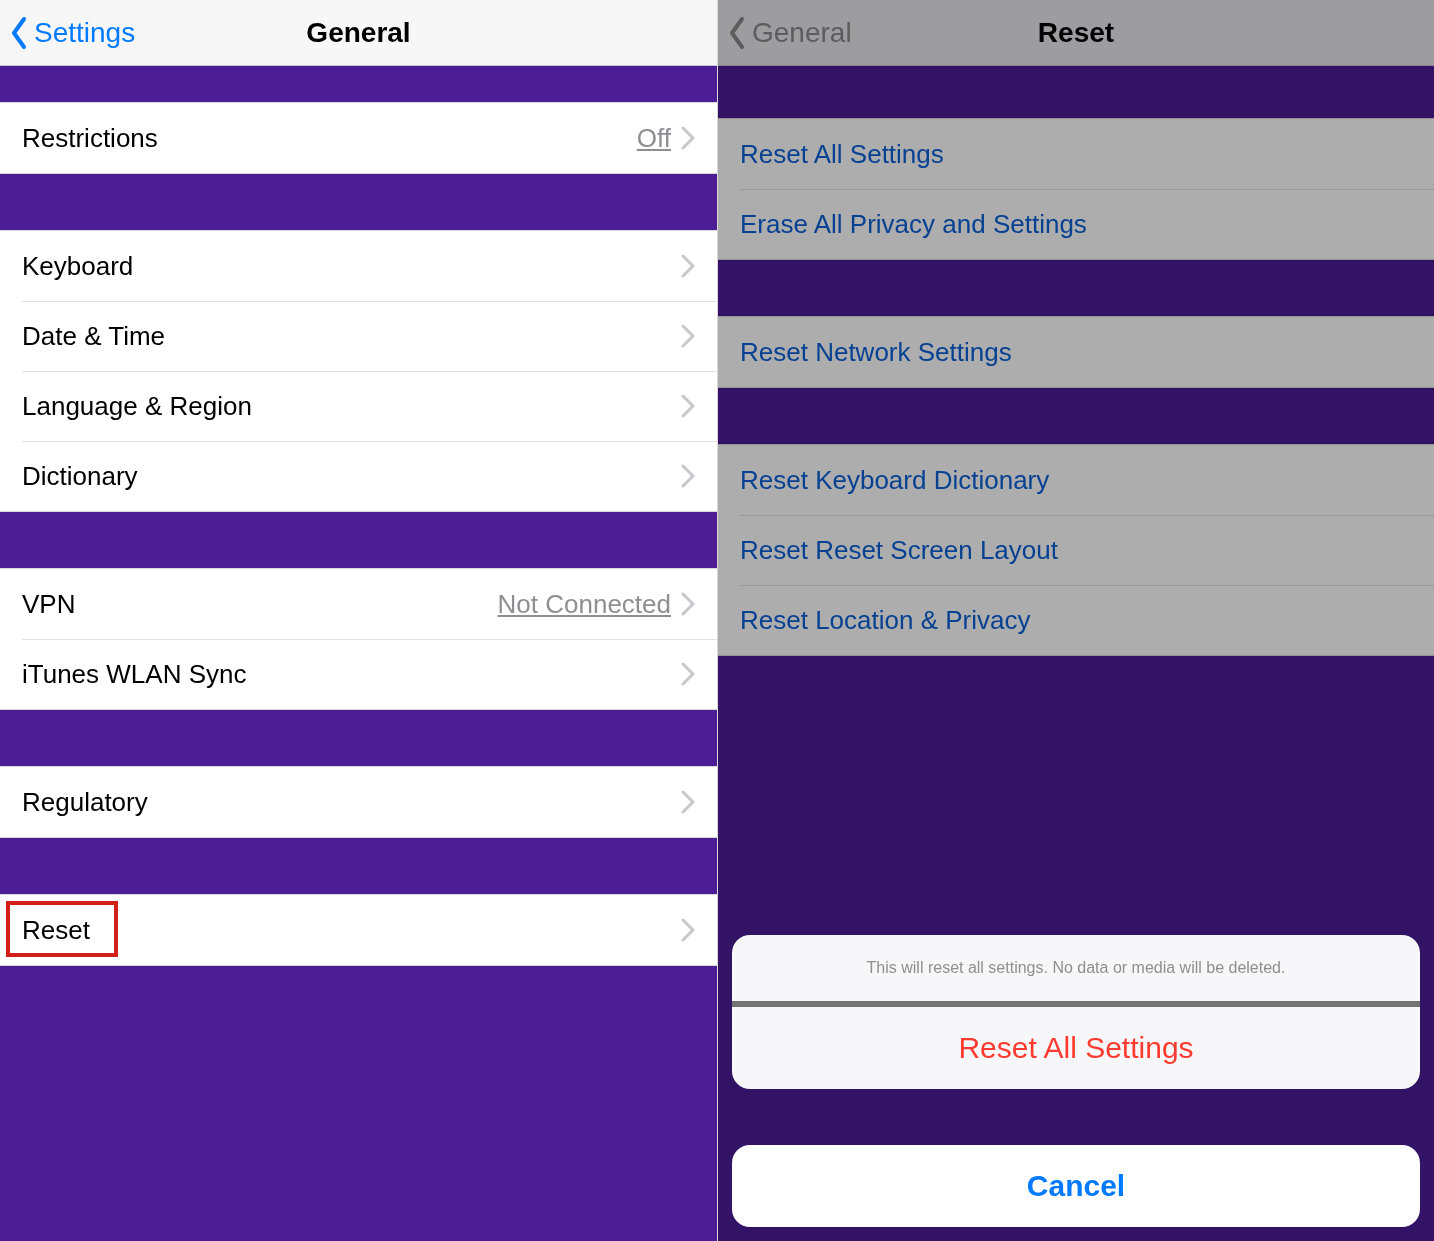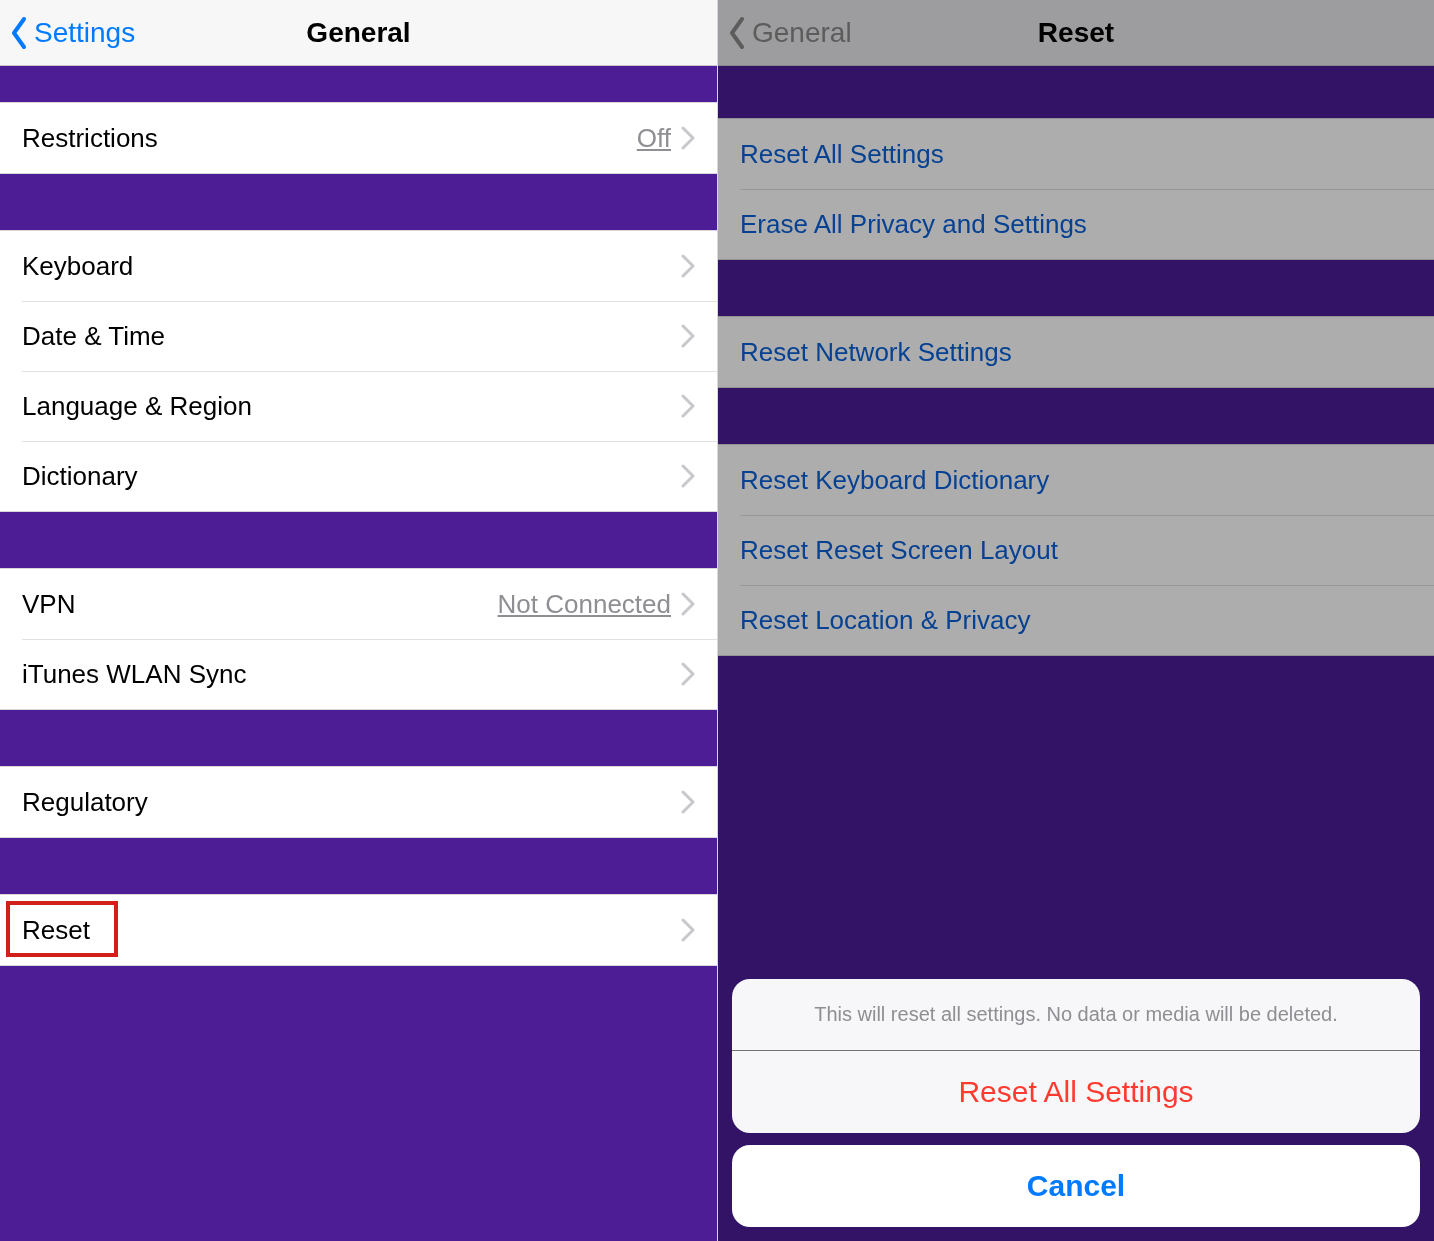--- a/index.html
+++ b/index.html
@@ -119,33 +119,34 @@
   }
   .sheet-top, .sheet-cancel {
     background: #f7f7f9;
     border-radius: 18px;
     overflow: hidden;
   }
   .sheet-msg {
     padding: 22px 28px;
     text-align: center;
     color: #8e8e93;
-    font-size: 20px;
+    font-size: 16px;
     line-height: 1.35;
-    border-bottom: 1px solid #737373;
+    border-bottom: 6px solid #737373;
   }
   .sheet-action {
     text-align: center;
     color: #ff3b30;
     font-size: 30px;
     padding: 24px 0;
     cursor: pointer;
   }
   .sheet-cancel {
     background: #ffffff;
+    margin-top: 44px;
   }
   .sheet-cancel-btn {
     text-align: center;
     color: #007aff;
     font-size: 30px;
     font-weight: 600;
     padding: 24px 0;
     cursor: pointer;
   }
   

